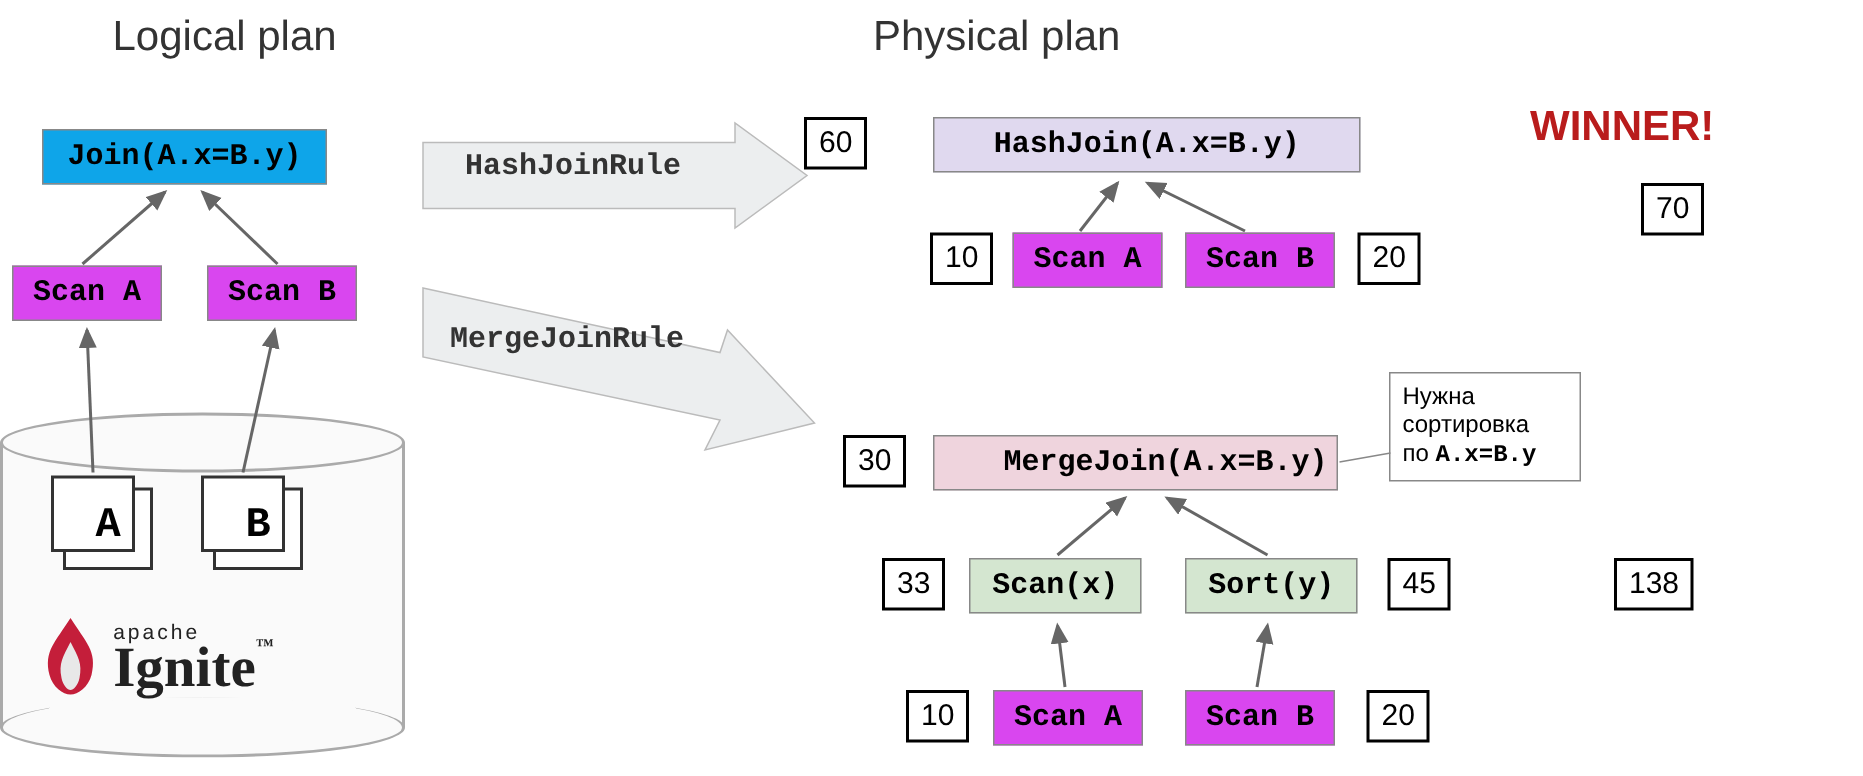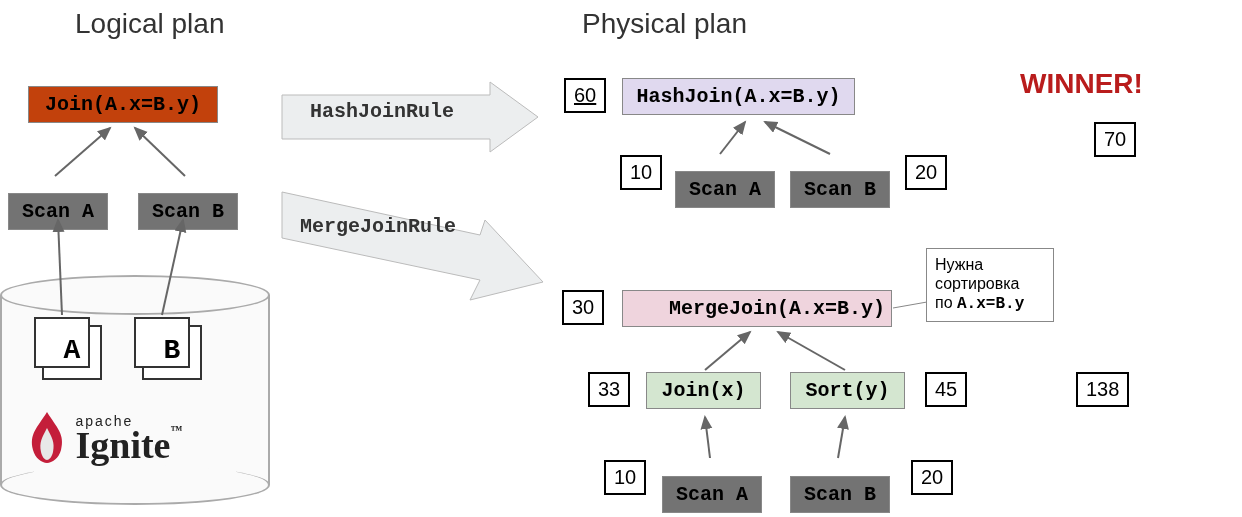--- a/index.html
+++ b/index.html
@@ -1,20 +1,20 @@
 <!DOCTYPE html>
 <html><head>
 <meta charset="utf-8">
 <style>
   * { box-sizing: border-box; margin: 0; padding: 0; }
   body { font-family: Arial, sans-serif; width: 1242px; height: 517px; position: relative; background: #fff; }
   .heading { position: absolute; font-size: 28px; color: #333; font-weight: normal; }
   .node { position: absolute; border: 1px solid #888; padding: 6px 10px; font-family: "Courier New", monospace; font-size: 20px; font-weight: bold; text-align: center; }
-  .node-blue { background: #c2410c; }
-  .node-yellow { background: #737373; margin-top: 16px; }
+  .node-blue { background: #0ea5e9; }
+  .node-yellow { background: #d946ef; }
   .node-purple { background: #e0d9ef; }
   .node-pink { background: #efd4dd; }
   .node-green { background: #d4e6d0; }
   .cost { position: absolute; border: 2px solid #000; padding: 4px 8px; font-family: Arial, sans-serif; font-size: 20px; font-weight: normal; background: #fff; }
   .winner { position: absolute; color: #b91c1c; font-weight: bold; font-size: 28px; }
   .rule-label { position: absolute; font-family: "Courier New", monospace; font-size: 20px; font-weight: bold; color: #333; }
   svg.arrows { position: absolute; pointer-events: none; }
   .cylinder { position: absolute; }
   .cyl-body { position: absolute; left:0; right:0; border-left:2px solid #aaa; border-right:2px solid #aaa; background:#fafafa; }
   .cyl-top { position:absolute; left:0; right:0; height:40px; border:2px solid #aaa; border-radius: 50%; background:#fafafa; }
@@ -89,22 +89,22 @@
 <svg width="260" height="75" style="position:absolute; left:280px; top:80px;">
   <polygon points="2,15 210,15 210,2 258,37 210,72 210,59 2,59" fill="#eceeef" stroke="#bbb" stroke-width="1"></polygon>
 </svg>
 <div class="rule-label" style="left:310px; top:100px;">HashJoinRule</div>
 
 <svg width="270" height="160" style="position:absolute; left:280px; top:180px;">
   <polygon points="2,12 200,55 205,40 263,102 190,120 200,100 2,58" fill="#eceeef" stroke="#bbb" stroke-width="1"></polygon>
 </svg>
 <div class="rule-label" style="left:300px; top:215px;">MergeJoinRule</div>
 
-<div class="cost" style="left:564px; top:78px;text-decoration:underline;">60</div>
-<div class="node node-purple" style="left:622px; top:78px; width:233px;">HashJoin(A.x=B.y)</div>
+<div class="cost" style="left:536px; top:78px;">60</div>
+<div class="node node-purple" style="left:622px; top:78px; width:285px;">HashJoin(A.x=B.y)</div>
 <div class="winner" style="left:1020px; top:68px;">WINNER!</div>
 
 <div class="cost" style="left:620px; top:155px;">10</div>
 <div class="node node-yellow" style="left:675px; top:155px; width:100px;">Scan A</div>
 <div class="node node-yellow" style="left:790px; top:155px; width:100px;">Scan B</div>
 <div class="cost" style="left:905px; top:155px;">20</div>
 <div class="cost" style="left:1094px; top:122px;">70</div>
 
 <svg class="arrows" width="340" height="90" style="left:620px; top:110px;">
   <defs>
@@ -122,21 +122,21 @@
 <div class="note" style="left:926px; top:248px; width:128px;">
   <div>Нужна</div>
   <div>сортировка</div>
   <div><span>по </span><span class="mono">A.x=B.y</span></div>
 </div>
 <svg class="arrows" width="60" height="30" style="left:885px; top:300px;">
   <line x1="8" y1="8" x2="42" y2="2" stroke="#888" stroke-width="1"></line>
 </svg>
 
 <div class="cost" style="left:588px; top:372px;">33</div>
-<div class="node node-green" style="left:646px; top:372px; width:115px;">Join(x)</div>
+<div class="node node-green" style="left:646px; top:372px; width:115px;">Scan(x)</div>
 <div class="node node-green" style="left:790px; top:372px; width:115px;">Sort(y)</div>
 <div class="cost" style="left:925px; top:372px;">45</div>
 <div class="cost" style="left:1076px; top:372px;">138</div>
 
 <svg class="arrows" width="340" height="80" style="left:620px; top:320px;">
   <defs>
       <marker id="ah4" markerWidth="10" markerHeight="10" refX="6" refY="3" orient="auto">
         <polygon points="0 0, 7 3, 0 6" fill="#666"></polygon>
       </marker>
     </defs>

